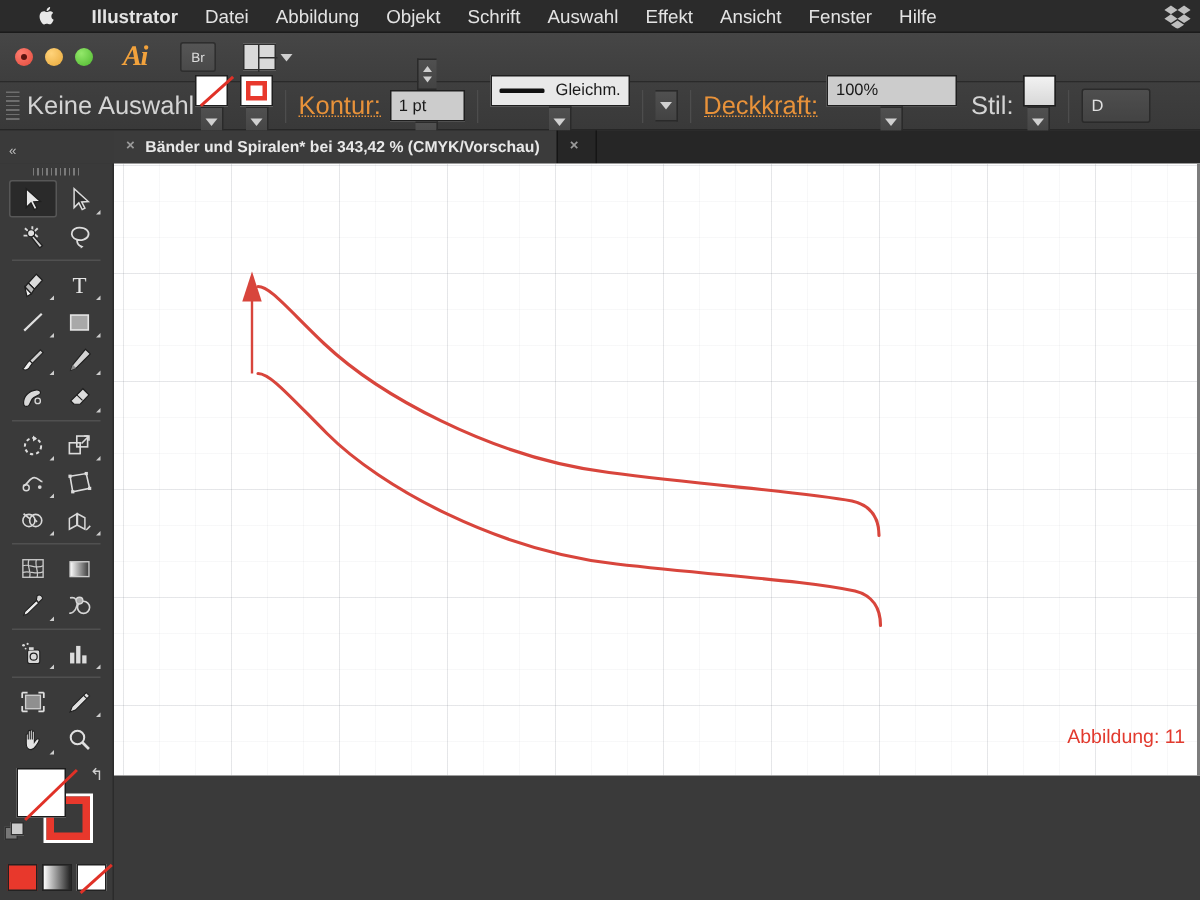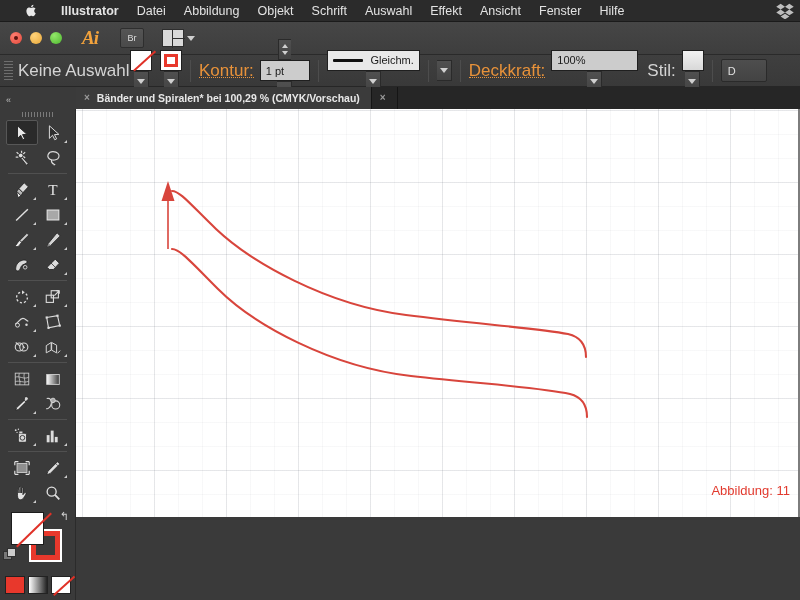--- a/index.html
+++ b/index.html
@@ -421,21 +421,21 @@
     </div>
 
     <div class="cb-sep"></div>
     <div class="doc-btn" style="width:46px;">D</div>
   </div>
 
   <div class="tabbar">
     <div class="tabbar-spacer"></div>
     <div class="tab active">
       <span class="tab-close">×</span>
-      <span>Bänder und Spiralen* bei 100,29 % (CMYK/Vorschau)</span>
+      <span>Bänder und Spiralen* bei 343,42 % (CMYK/Vorschau)</span>
     </div>
     <div class="tab inactive">
       <span class="tab-close">×</span>
     </div>
   </div>
 
   <div class="toolpanel">
     <div class="tool-collapse">
       <span class="chev-dbl">«</span>
     </div>

